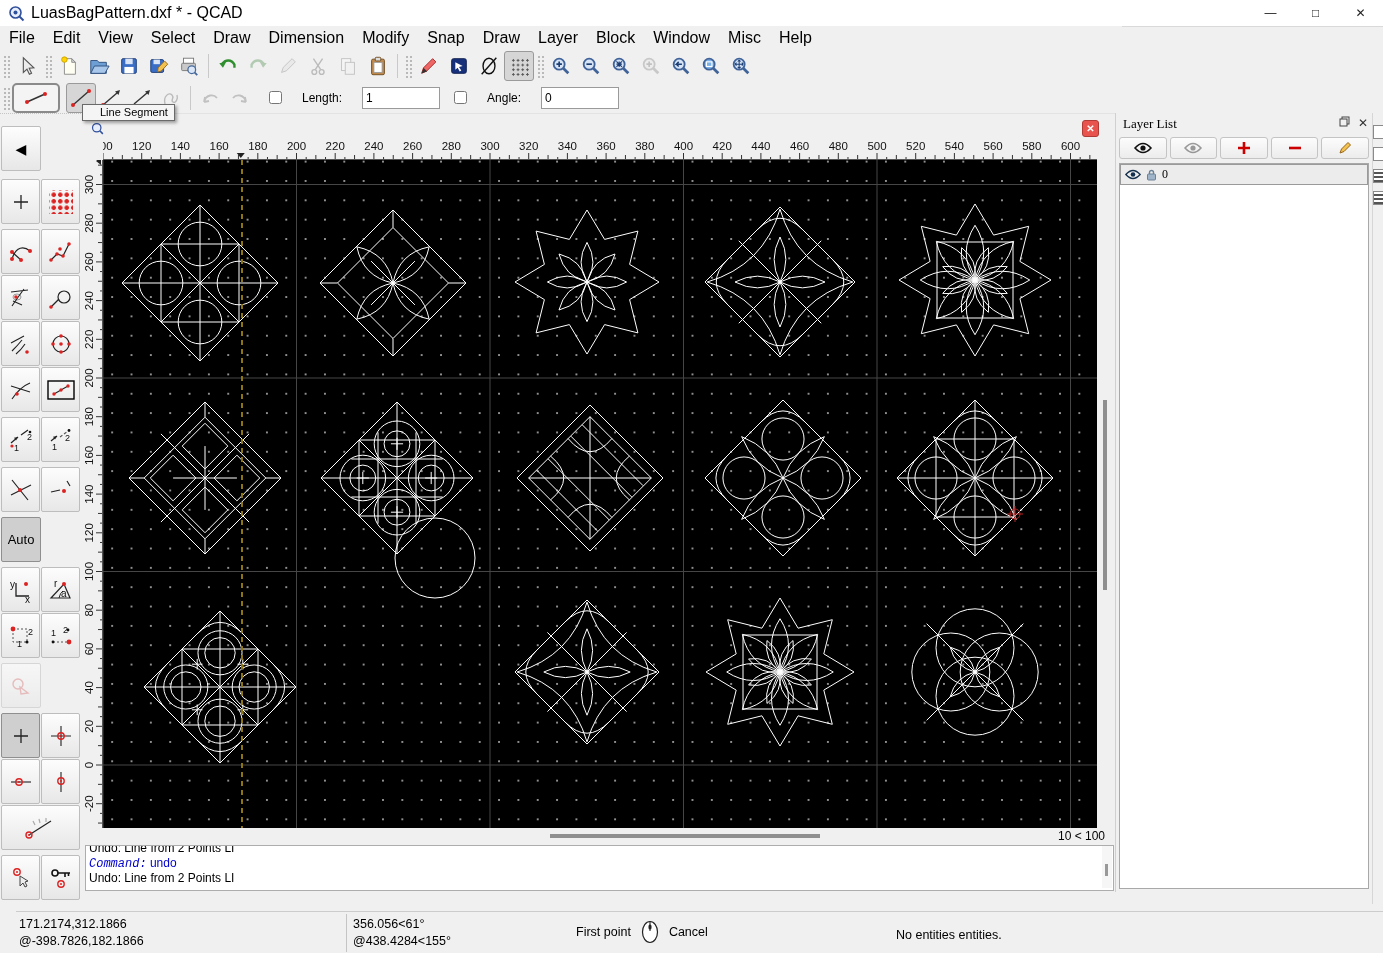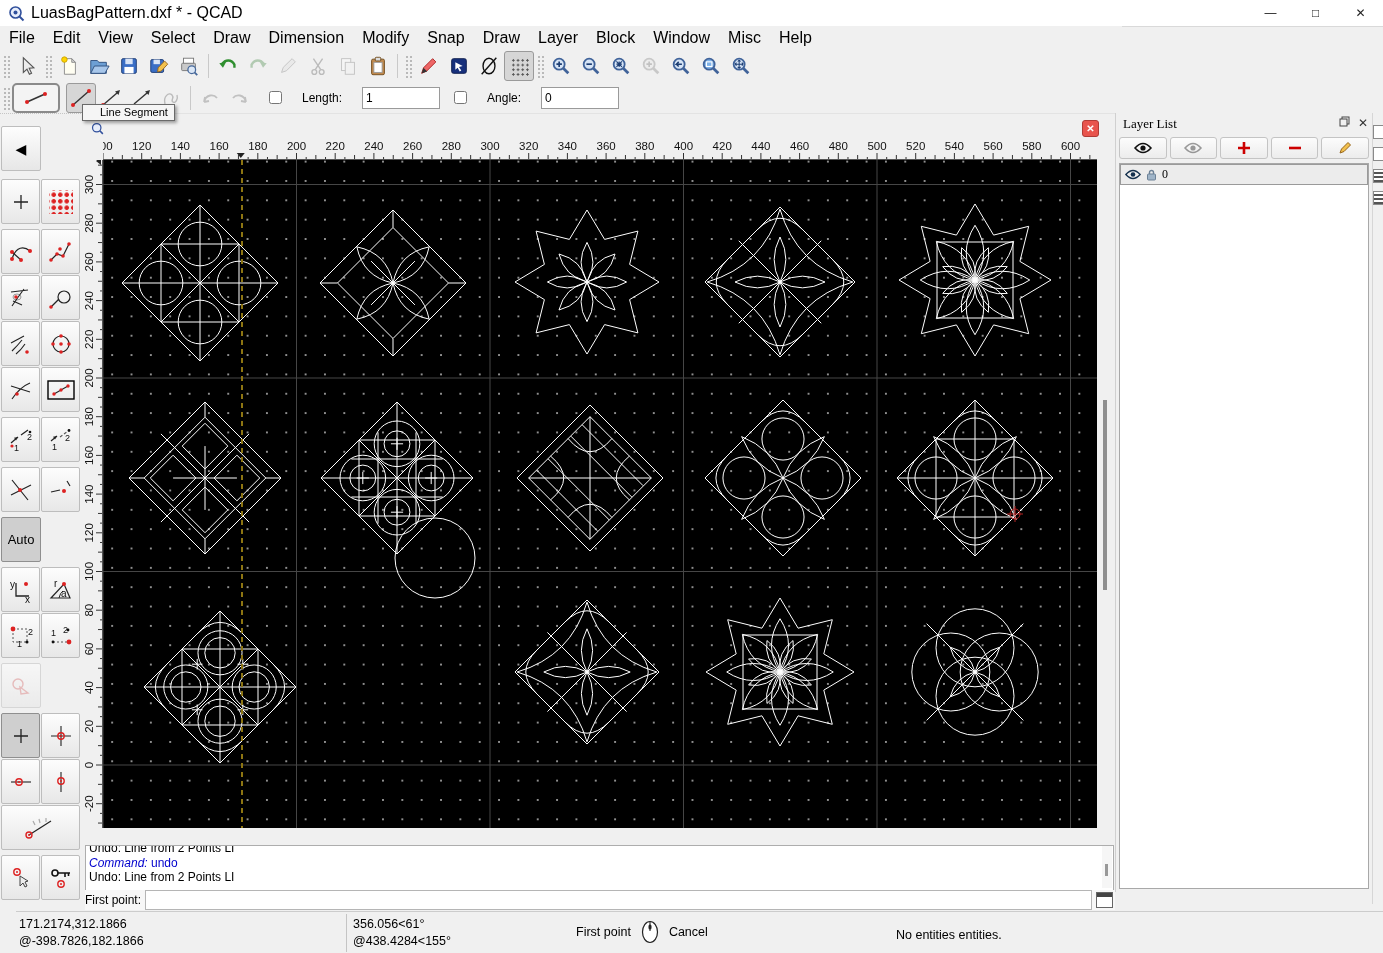--- a/index.html
+++ b/index.html
@@ -83,21 +83,21 @@
              border:1px solid #9a9a9a;font-size:12px;}
   .dockstrip{position:absolute;left:1372px;top:113px;width:11px;height:779px;background:#f0f0f0;
              border-left:1px solid #d6d6d6;display:flex;flex-direction:column;align-items:center;padding-top:12px;gap:8px;}
   .dockicon{width:9px;height:12px;border:1px solid #8a8a8a;background:#fff;}
   .dockicon.b{background:repeating-linear-gradient(#fff 0 2px,#555 2px 4px);}
   
   .history{position:absolute;left:85px;top:845px;width:1027px;height:44px;background:#fff;
            border:1px solid #adadad;overflow:hidden;font-size:12px;}
   .history .lines{margin:-5px 0 0 3px;line-height:14.5px;white-space:nowrap;}
   .history .cmd{color:#0000cd;}
-  .history .cmd .pfx{font-style:italic;}
+  .history .cmd .pfx{font-style:italic;font-family:Liberation Mono, monospace;}
   .hscrollbar{position:absolute;right:1px;top:0;width:10px;height:42px;background:#f6f6f6;}
   .hscrollbar .thumb{position:absolute;left:3px;top:18px;width:3px;height:12px;background:#999;}
   .prompt{position:absolute;left:85px;top:890px;width:1030px;height:20px;display:flex;align-items:center;background:#f7f7f7;}
   .prompt label{font-size:12px;margin-right:4px;}
   .prompt input{flex:1;height:16px;border:1px solid #b5b5b5;background:#fff;font-size:12px;
                 font-family:"Liberation Sans",sans-serif;}
   .prompt .term{width:15px;height:14px;border:1px solid #666;background:#fff;margin:0 2px 0 4px;position:relative;}
   .prompt .term::before{content:"";position:absolute;left:0;top:0;right:0;height:4px;background:#444;}
   
   .statusbar{position:absolute;left:16px;top:911px;width:1383px;height:42px;background:#f0f0f0;
@@ -1068,20 +1068,24 @@
         <g stroke="#b22222" fill="none">
           <circle cx="912" cy="354" r="5"></circle>
           <path d="M 904 354 H 920 M 912 346 V 362"></path>
         </g>
       </svg>
     </div>
 
   <div class="vscroll">
       <div class="vthumb"></div>
     </div>
+  <div class="hstrip">
+    <div class="hthumb"></div>
+    <span class="zoomlabel">10 &lt; 100</span>
+  </div>
 
   <div class="rightpanel">
     <div class="lp-title">
       <span>Layer List</span>
       <span class="lp-btns">
         <span>
           <svg width="11" height="11" viewBox="0 0 11 11">
               <rect x="3" y="1" width="7" height="7" fill="none" stroke="#444"></rect>
               <rect x="1" y="3" width="7" height="7" fill="#f0f0f0" stroke="#444"></rect>
             </svg>
@@ -1143,25 +1147,20 @@
   <div class="history">
     <div class="lines" id="histLines">
         <div>Undo: Line from 2 Points LI</div>
         <div class="cmd"><span class="pfx">Command:</span> undo</div>
         <div>Undo: Line from 2 Points LI</div>
       </div>
     <div class="hscrollbar">
         <div class="thumb"></div>
       </div>
   </div>
-  <div class="prompt">
-    <label>First point:</label>
-    <input type="text" value="" style="">
-    <span class="term"></span>
-  </div>
 
   <div class="statusbar">
     <div class="sb-coords">
       <div>171.2174,312.1866</div>
       <div>@-398.7826,182.1866</div>
     </div>
     <div class="sb-div"></div>
     <div class="sb-polar">
       <div>356.056&lt;61°</div>
       <div>@438.4284&lt;155°</div>

